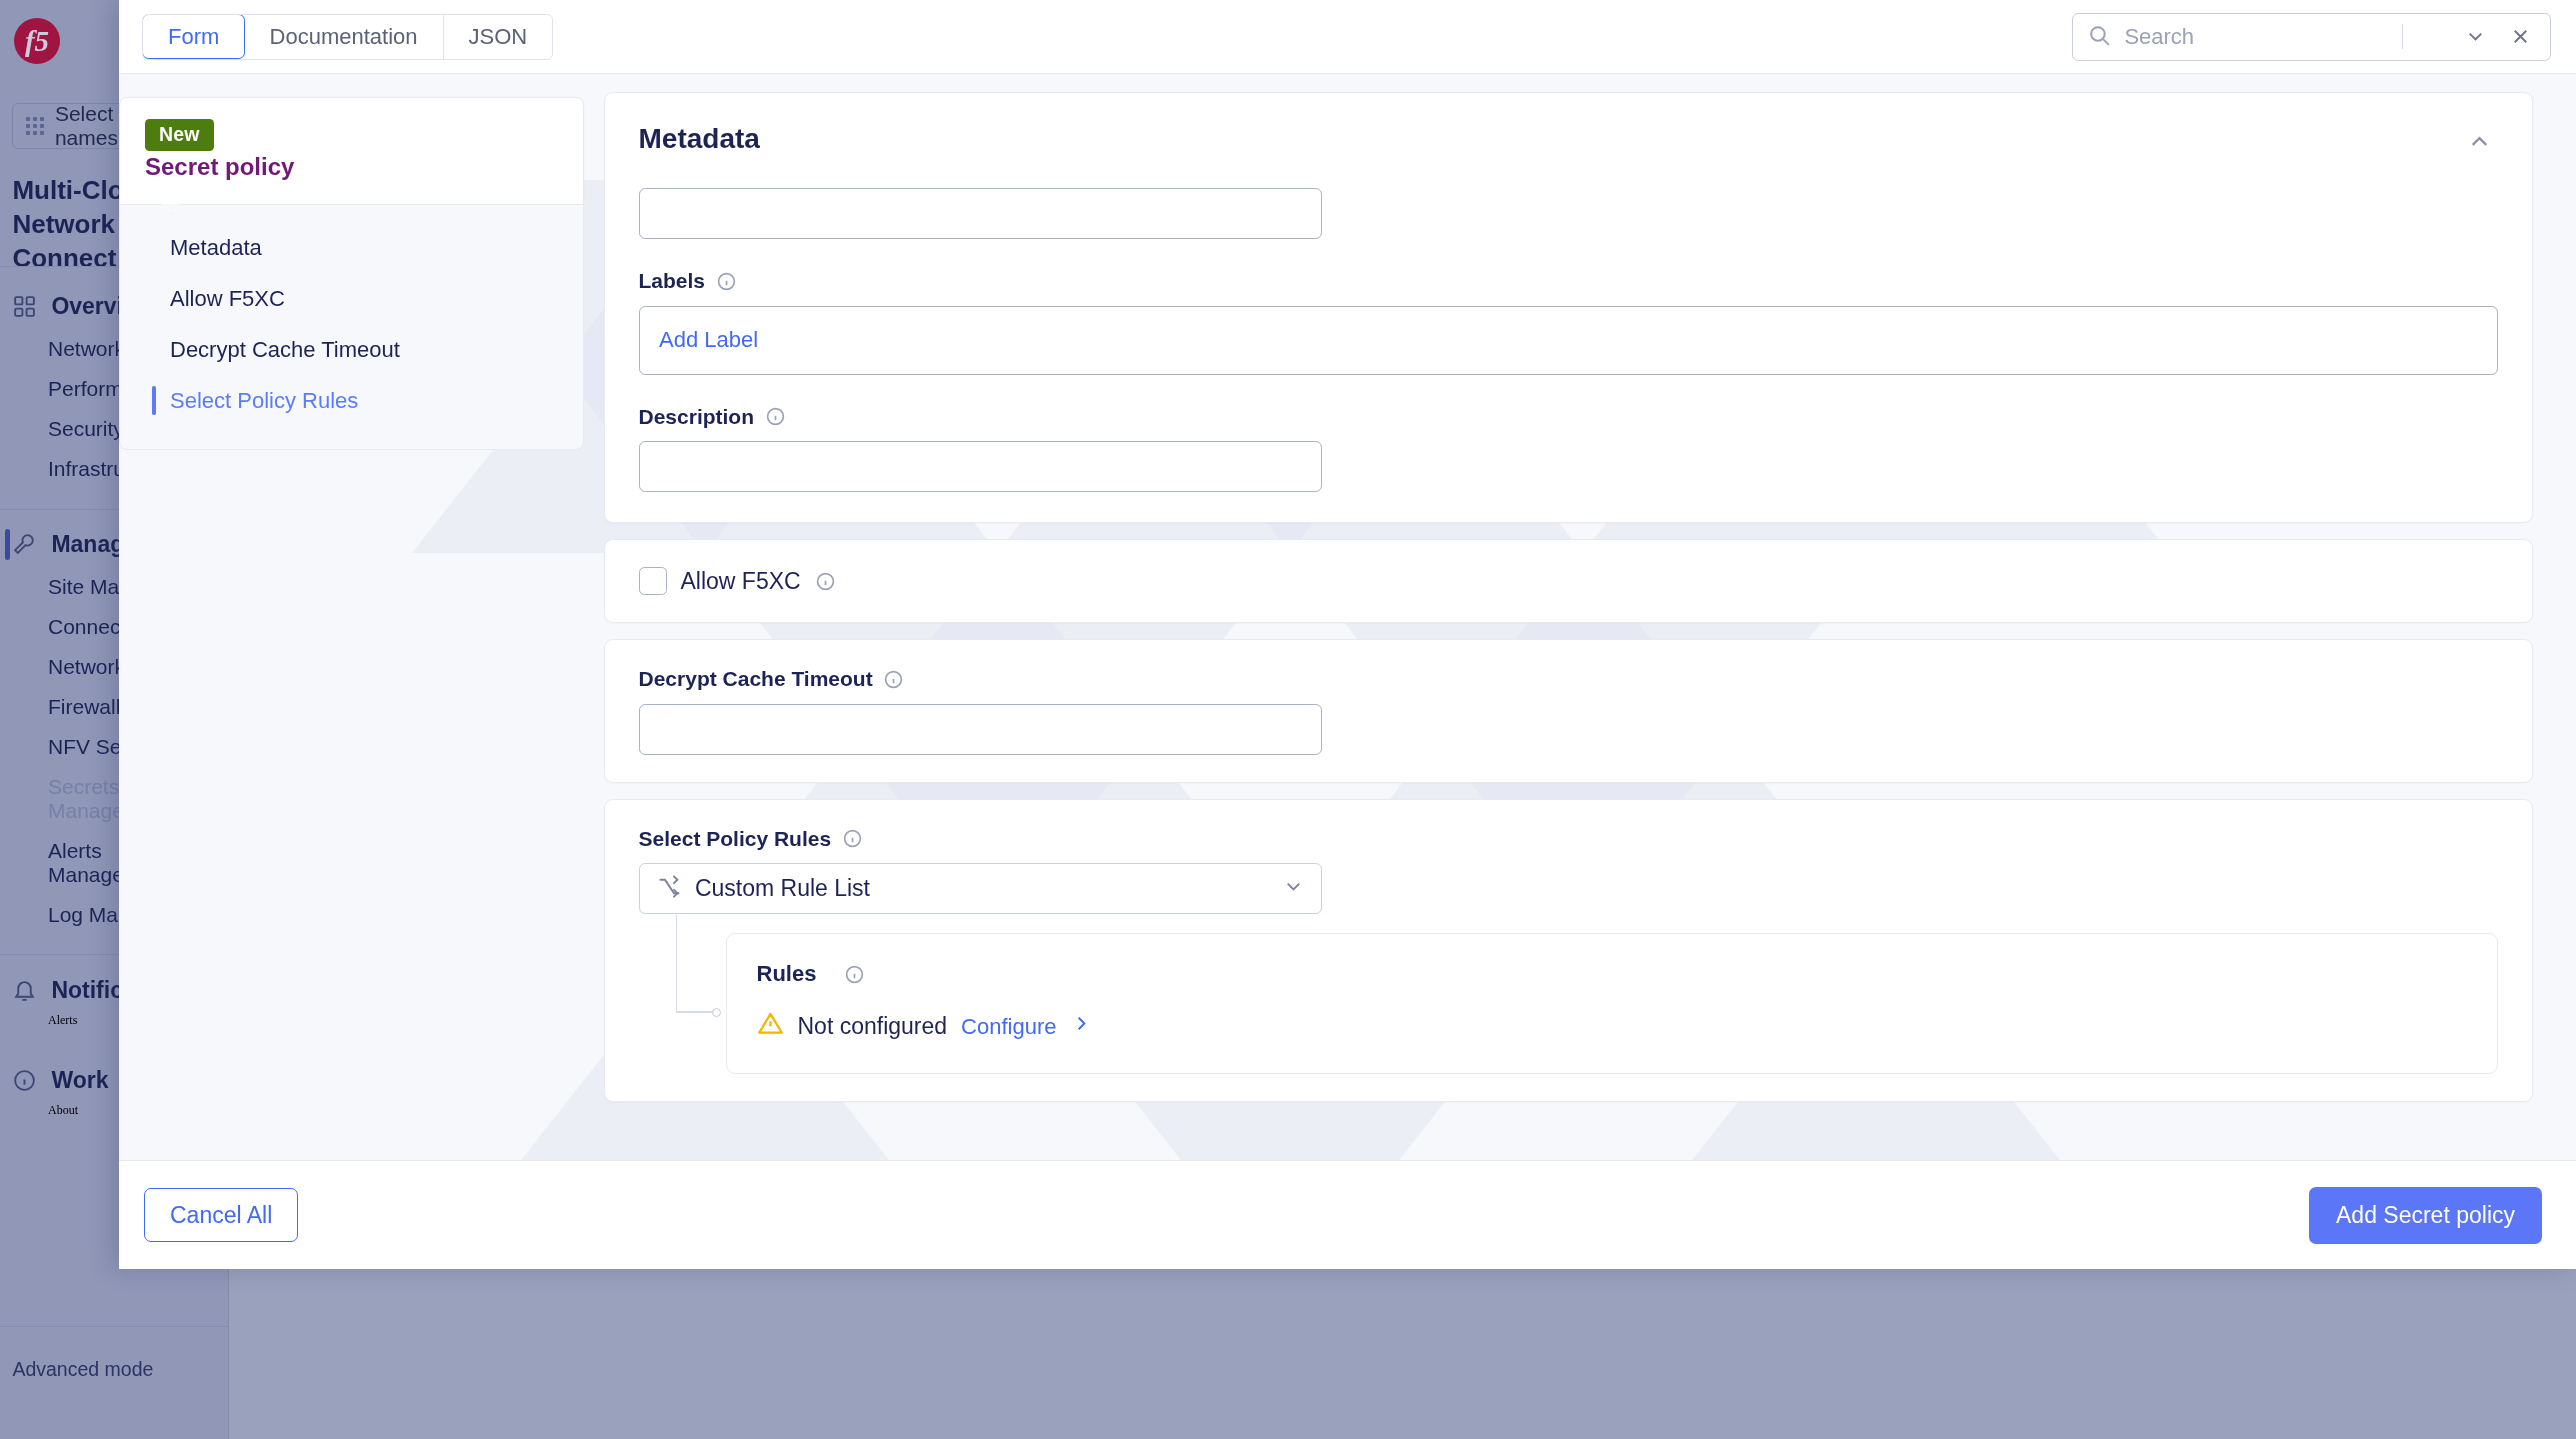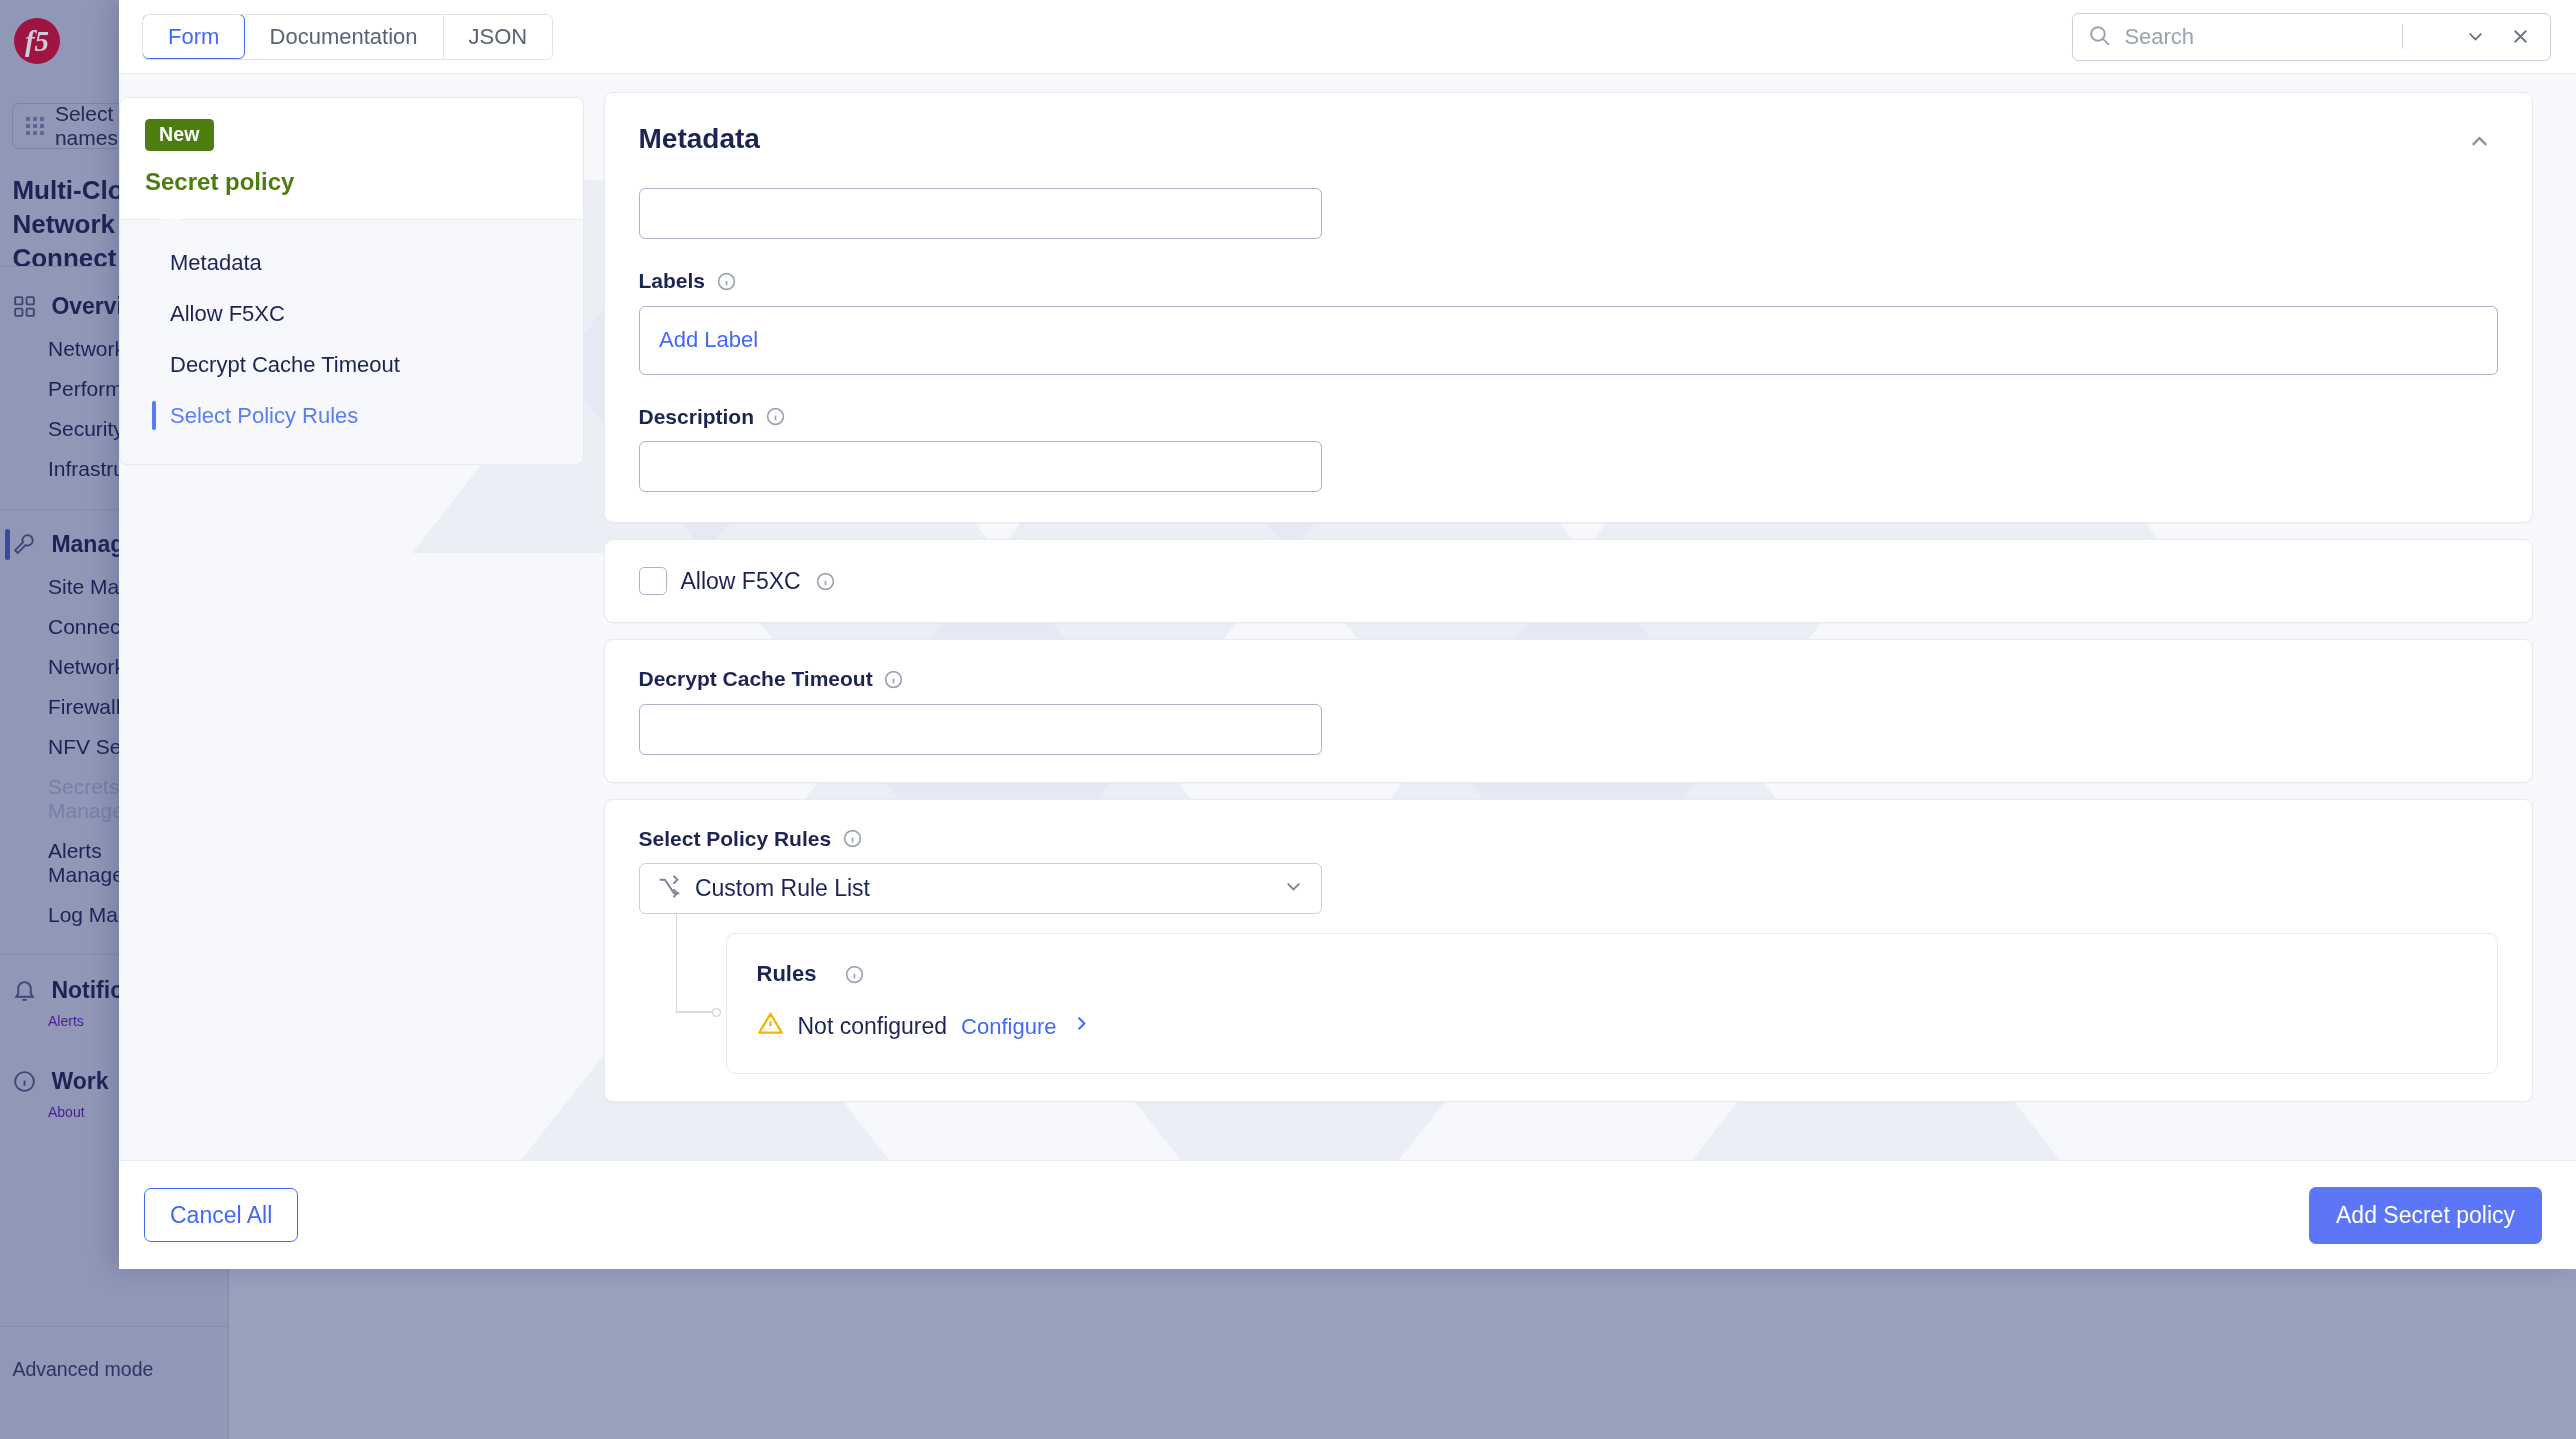--- a/index.html
+++ b/index.html
@@ -42,21 +42,21 @@
     color: #1c2456; font-size: 23px; font-weight: bold; position: relative;
   }
   .bg-nav-group-head.active::before {
     content:''; position:absolute; left:5.3px; top:7px; bottom:7px; width:4.4px;
     background:#3b4striped; background:#3b4a9e; border-radius:2.7px;
   }
   .bg-nav-item {
     padding: 8px 12.4px 8px 48px; color: #1c2456; font-size: 21px;
   }
   .bg-nav-item.dim { color: #7780a8; }
-  .bg-nav-sub { color: #4c1d95; font-size: 14px; padding: 0 12.4px 7px 48px; }
+  .bg-nav-sub { color: #000000; font-size: 12px; padding: 0 12.4px 7px 48px; font-family: Liberation Serif, serif; }
   .bg-icon { width: 25px; height: 25px; display:inline-block; }
 
   
   .modal {
     position: absolute; left: 119px; top: 0; width: 2457px; height: 1269px;
     background: #ffffff;
     box-shadow: -7px 0 23px rgba(40,48,90,.22);
     display: flex; flex-direction: column;
   }
 
@@ -99,21 +99,21 @@
   .step-card {
     margin: 0 0 0 0; background: #fff;
     border: 0.9px solid #e8eaf0; border-radius: 8px 8px 0 0;
     padding: 21px 25px 23px 25px; width: 465px;
     box-shadow: 0 0.9px 1.8px rgba(40,48,90,.04);
   }
   .badge-new {
     display: inline-block; background: #4d7c0f; color: #fff; font-weight: bold;
     font-size: 19.5px; padding: 4.4px 14px; border-radius: 4.4px; letter-spacing: 0.2px;
   }
-  .step-title { margin-top: 17px; font-size: 24px; font-weight: bold; color: #4d7c0f; }
+  .step-title { margin-top: 2px; font-size: 24px; font-weight: bold; color: #701a75; }
   .step-list-wrap {
     width: 465px; background: #f7f8fb; border: 0.9px solid #e8eaf0; border-top: none;
     border-radius: 0 0 8px 8px; padding: 18px 0 23px 0; position: relative;
   }
   .caret-notch {
     position: absolute; top: -0.9px; left: 41px; width: 19.5px; height: 10.6px;
     background: #f7f8fb; border-left: 0.9px solid #e8eaf0; border-bottom: 0.9px solid #e8eaf0;
     transform: skewX(0deg); clip-path: polygon(0 0, 100% 0, 50% 100%);
   }
   .step-item {

